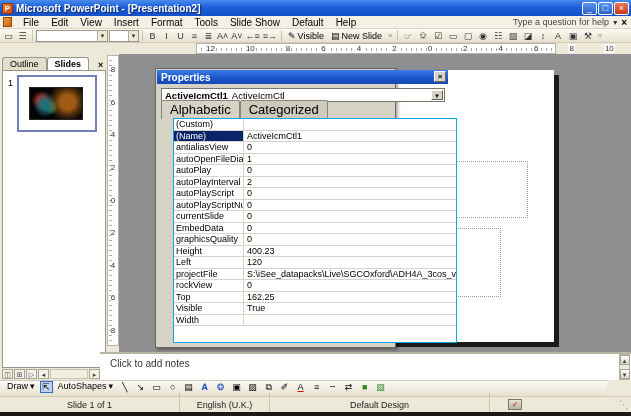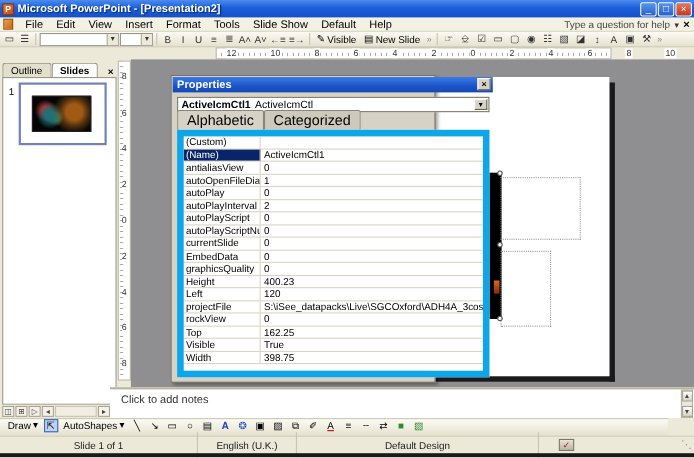--- a/index.html
+++ b/index.html
@@ -96,21 +96,21 @@
   #props-combo { left:5px; top:19px; width:284px; height:14px; background:#fff; border:1px solid #7a7769;
     font-size:9.5px; display:flex; align-items:center; padding-left:3px; }
   #props-combo b { margin-right:4px; }
   #props-combo-arrow { position:absolute; right:1px; top:1px; width:12px; height:10px; background:#d6d2c6;
     border:1px solid #fff; border-right-color:#6a675c; border-bottom-color:#6a675c;
     font-size:7px; text-align:center; line-height:9px; }
   #props-tabs { left:5px; top:36px; width:284px; height:13px; display:flex; align-items:flex-end; }
   .vtab { border:1px solid #8a8778; border-bottom:none; border-radius:2px 2px 0 0; padding:1px 8px;
     font-size:13px; background:#cdc9bb; }
   .vtab.active { background:#d6d2c6; position:relative; top:1px; padding-bottom:2px; font-weight:normal; }
-  #props-grid { left:5px; top:49px; width:284px; height:225px; background:#fff; border:6px solid #0ea5e9; overflow:hidden; }
+  #props-grid { left:17px; top:49px; width:284px; height:225px; background:#fff; border:1px solid #0ea5e9; overflow:hidden; }
   .prow { display:flex; height:11.5px; border-bottom:1px solid #d8d5c8; font-size:9px; }
   .pname { width:70px; border-right:1px solid #d8d5c8; padding:0 2px; line-height:10.5px; white-space:nowrap; overflow:hidden; }
   .pval { flex:1; padding:0 3px; line-height:10.5px; white-space:nowrap; overflow:hidden; }
   .prow.selected .pname { background:#0a246a; color:#fff; }
 
   
   #notes { left:100px; top:352px; width:531px; height:28px; background:#fff; border-top:2px solid #b8b4a4; }
   #notes-text { left:110px; top:358px; font-size:10px; color:#333; }
   #notes-scroll { left:619px; top:354px; width:11px; height:26px; background:#ece9d8; border:1px solid #b8b4a4;
     display:flex; flex-direction:column; justify-content:space-between; align-items:center; font-size:7px; color:#444; }
@@ -355,21 +355,20 @@
         <div class="prow">
           <div class="pname">Top</div>
           <div class="pval">162.25</div>
         </div>
         <div class="prow">
           <div class="pname">Visible</div>
           <div class="pval">True</div>
         </div>
         <div class="prow">
           <div class="pname">Width</div>
-          <div class="pval">398.75</div>
         </div>
       </div>
   </div>
 
   <div id="notes" class="abs"></div>
   <div id="notes-text" class="abs">Click to add notes</div>
   <div id="notes-scroll" class="abs">
     <span class="sbtn">▴</span>
     <span class="sbtn">▾</span>
   </div>

